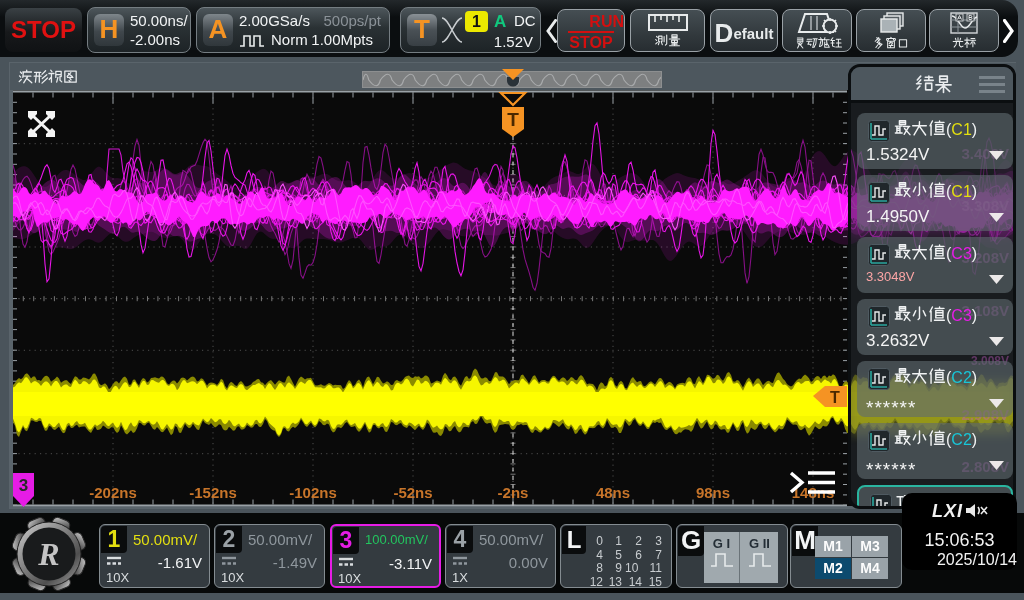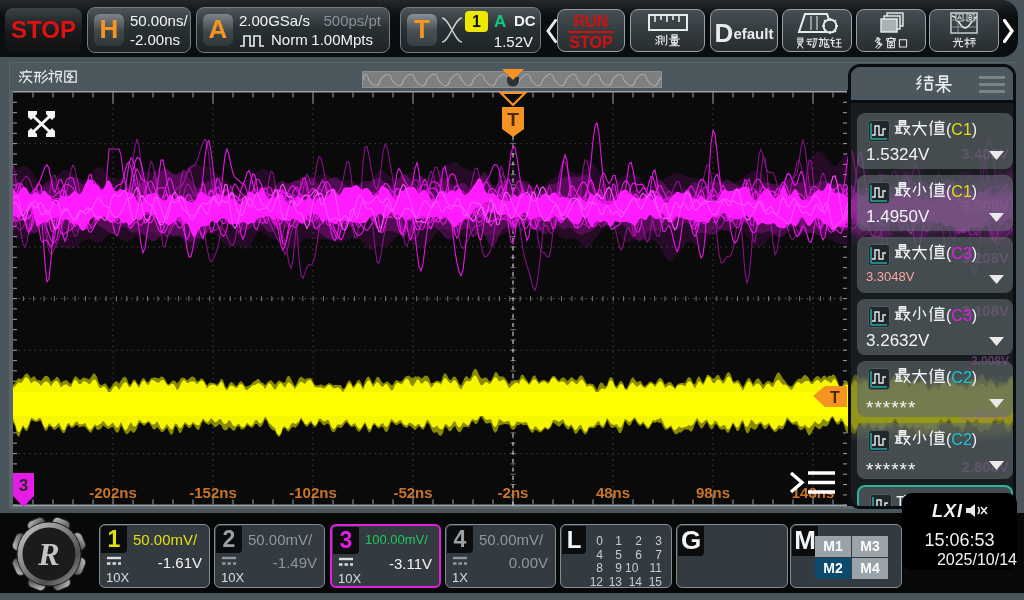--- a/index.html
+++ b/index.html
@@ -30,28 +30,28 @@
     <div class="abs wtxt" style="left:74px;top:23px">Norm</div>
     <div class="abs wtxt" style="right:16px;top:23px">1.00Mpts</div>
   </div>
 <div class="tgrp" style="left:400px;width:141px">
     <div class="badge" style="background:linear-gradient(#8a9196,#4a5156 50%,#383f44)">T</div>
     <svg class="abs" style="left:38px;top:6px" width="26" height="32" viewBox="0 0 26 32">
       <path d="M3 4 C10 4 16 28 23 28 M23 4 C16 4 10 28 3 28" fill="none" stroke="#c9cdd0" stroke-width="1.5"></path>
     </svg>
     <div class="abs" style="left:64px;top:3px;width:23px;height:21px;background:#ece800;border-radius:4px;color:#111;font-weight:bold;font-size:16px;text-align:center;line-height:21px">1</div>
     <div class="abs" style="left:93px;top:4px;color:#10c97e;font-weight:bold;font-size:17px">A</div>
-    <div class="abs wtxt" style="left:113px;top:4px;font-weight:bold;font-size:15px">DC</div>
+    <div class="abs wtxt" style="left:113px;top:4px;font-weight:normal;font-size:15px">DC</div>
     <div class="abs wtxt" style="right:7px;top:25px">1.52V</div>
   </div>
 <svg class="abs" style="left:546px;top:19px" width="11" height="24" viewBox="0 0 11 24">
     <path d="M9.5 1.5 L2 12 L9.5 22.5" stroke="#e8ebec" stroke-width="3" fill="none" stroke-linecap="round"></path>
   </svg>
 <div class="tbtn" style="left:557px;width:68px">
-    <div style="color:#d40f0f;font-weight:bold;font-size:16px;text-align:center;line-height:19px;margin-top:2px">RUN</div>
+    <div style="color:#d40f0f;font-weight:bold;font-size:16px;text-align:right;line-height:19px;margin-top:2px">RUN</div>
     <div style="margin:0 10px;border-top:2px solid #d40f0f"></div>
     <div style="color:#d40f0f;font-weight:bold;font-size:16px;text-align:center;line-height:19px">STOP</div>
   </div>
 <div class="tbtn" style="left:630px;width:75px">
     <svg class="abs" style="left:17px;top:4px" width="40" height="17" viewBox="0 0 40 17">
       <rect x="1" y="1" width="38" height="15" fill="none" stroke="#e8ebec" stroke-width="2"></rect>
       <path d="M7 2 v6 M13 2 v4 M19 2 v6 M25 2 v4 M31 2 v6" stroke="#e8ebec" stroke-width="1.6" fill="none"></path>
     </svg>
     <div class="abs" style="left:24px;top:23px"><svg width="26" height="13" viewBox="0 0 200 100" style="overflow:visible">
         <path d="M12,18 L18,26 M6,42 L12,50 M6,76 L18,64 M28,16 L54,16 M28,16 L28,58 M54,16 L54,58 M28,37 L54,37 M34,58 L26,82 M48,58 L56,82 M70,20 L70,60 M90,8 L90,76 L80,86 " fill="none" stroke="#e8ebec" stroke-width="8.5" stroke-linecap="round" stroke-linejoin="round"></path>
@@ -403,20 +403,28 @@
     <div class="abs" style="left:44px;top:36px;width:17px;text-align:right;font-size:12px;color:#c9cdd0">9</div>
     <div class="abs" style="left:64px;top:36px;width:17px;font-size:12px;color:#c9cdd0">10</div>
     <div class="abs" style="left:84px;top:36px;width:17px;text-align:right;font-size:12px;color:#c9cdd0">11</div>
     <div class="abs" style="left:25px;top:50px;width:17px;text-align:right;font-size:12px;color:#c9cdd0">12</div>
     <div class="abs" style="left:44px;top:50px;width:17px;text-align:right;font-size:12px;color:#c9cdd0">13</div>
     <div class="abs" style="left:64px;top:50px;width:17px;text-align:right;font-size:12px;color:#c9cdd0">14</div>
     <div class="abs" style="left:84px;top:50px;width:17px;text-align:right;font-size:12px;color:#c9cdd0">15</div>
   </div>
 <div class="abs" style="left:676px;top:524px;width:112px;height:64px;border:1px solid #848c91;border-radius:6px;background:#343b40">
     <div class="abs" style="left:1px;top:1px;width:26px;height:30px;background:#0a0c0d;border-radius:4px 0 4px 0;color:#f2f4f5;font-weight:bold;font-size:26px;text-align:center;line-height:29px">G</div>
+    <div class="abs" style="left:27px;top:7px;width:74px;height:51px;background:#a0a9ae">
+      <div class="abs" style="left:0;top:0;width:36px;height:51px;border-right:1px solid #6a7378;text-align:center"><div style="margin-top:4px;font-size:13px;font-weight:bold;color:#242e36">G I</div><svg width="26" height="17" viewBox="0 0 26 17">
+          <path d="M2 15 h5 v-12 h9 v12 h8" stroke="#e6eaec" stroke-width="1.6" fill="none"></path>
+        </svg></div>
+      <div class="abs" style="left:37px;top:0;width:37px;height:51px;text-align:center"><div style="margin-top:4px;font-size:13px;font-weight:bold;color:#242e36">G II</div><svg width="26" height="17" viewBox="0 0 26 17">
+          <path d="M2 15 h5 v-12 h9 v12 h8" stroke="#e6eaec" stroke-width="1.6" fill="none"></path>
+        </svg></div>
+    </div>
   </div>
 <div class="abs" style="left:790px;top:524px;width:112px;height:64px;border:1px solid #848c91;border-radius:6px;background:#343b40">
     <div class="abs" style="left:1px;top:1px;width:26px;height:30px;background:#0a0c0d;border-radius:4px 0 4px 0;color:#f2f4f5;font-weight:bold;font-size:26px;text-align:center;line-height:29px">M</div>
     <div class="abs" style="left:24px;top:11px;width:36px;height:21px;background:#9aa3a9;color:#fdfdfd;font-weight:bold;font-size:14px;text-align:center;line-height:21px">M1</div>
     <div class="abs" style="left:61px;top:11px;width:36px;height:21px;background:#9aa3a9;color:#fdfdfd;font-weight:bold;font-size:14px;text-align:center;line-height:21px">M3</div>
     <div class="abs" style="left:24px;top:33px;width:36px;height:21px;background:#0c4a6e;color:#fdfdfd;font-weight:bold;font-size:14px;text-align:center;line-height:21px">M2</div>
     <div class="abs" style="left:61px;top:33px;width:36px;height:21px;background:#9aa3a9;color:#fdfdfd;font-weight:bold;font-size:14px;text-align:center;line-height:21px">M4</div>
   </div>
 <div class="abs" style="left:902px;top:493px;width:115px;height:77px;background:#000;border-radius:10px">
     <div class="abs" style="left:30px;top:8px;font-size:18px;font-weight:bold;font-style:italic;color:#f2f2f2;letter-spacing:1px">LXI</div>

